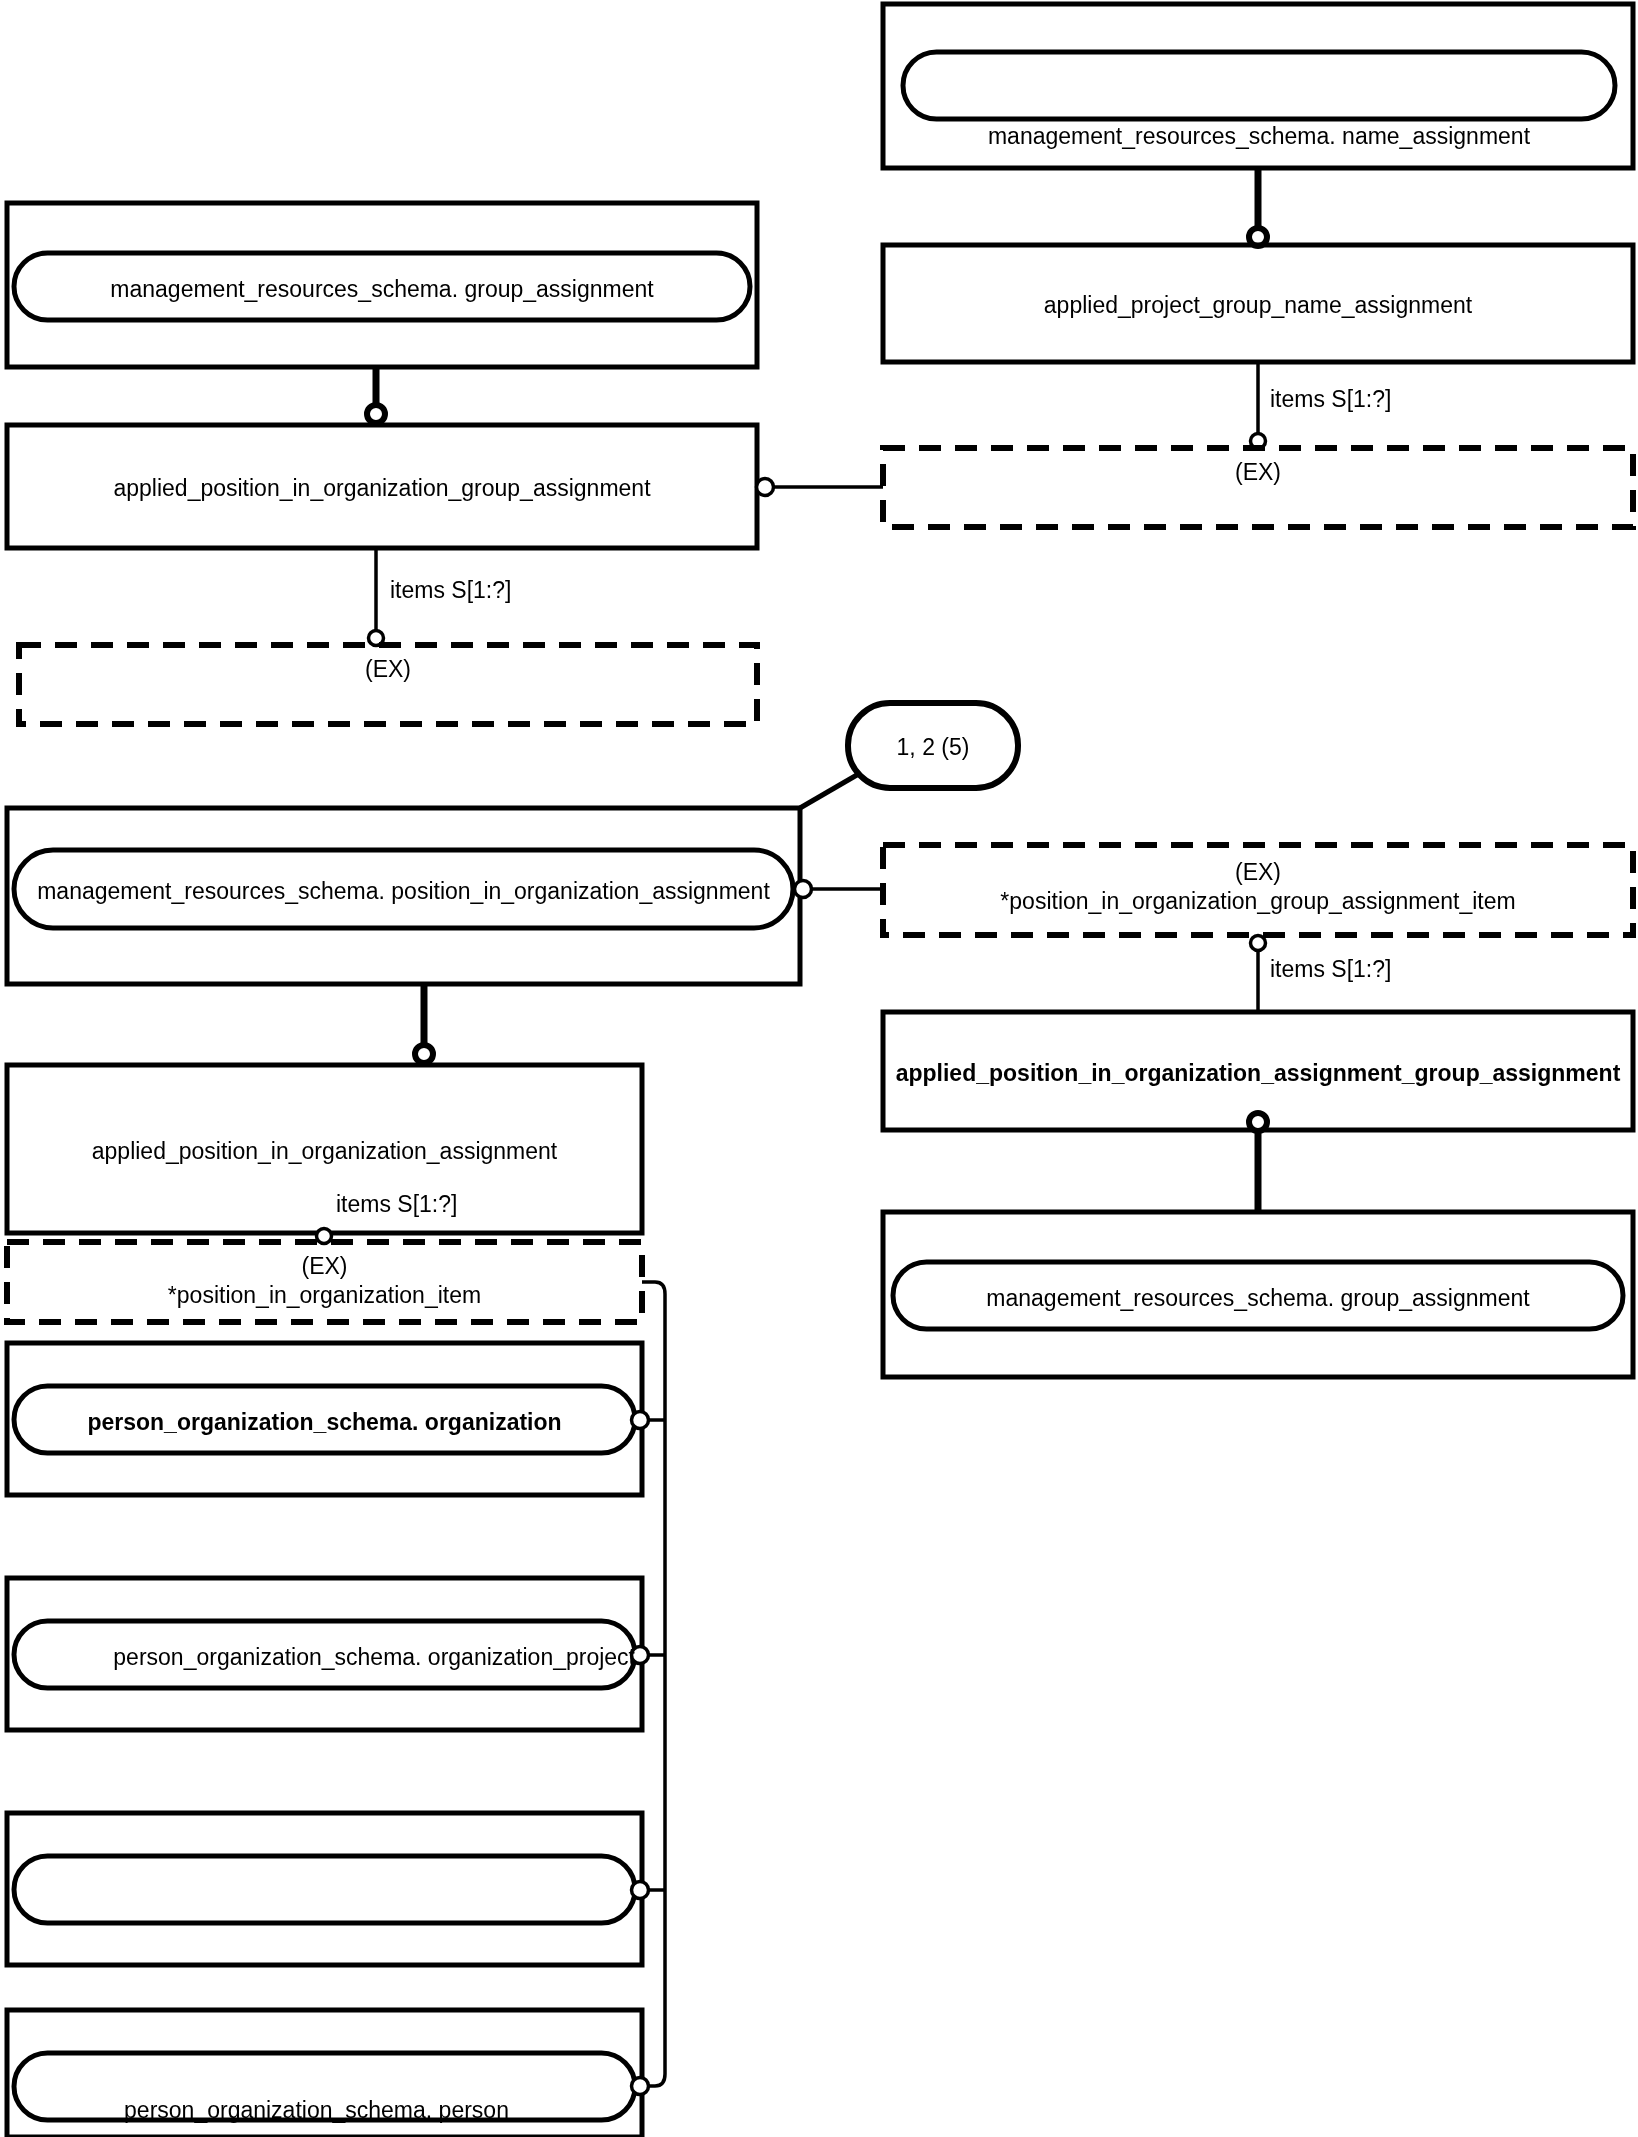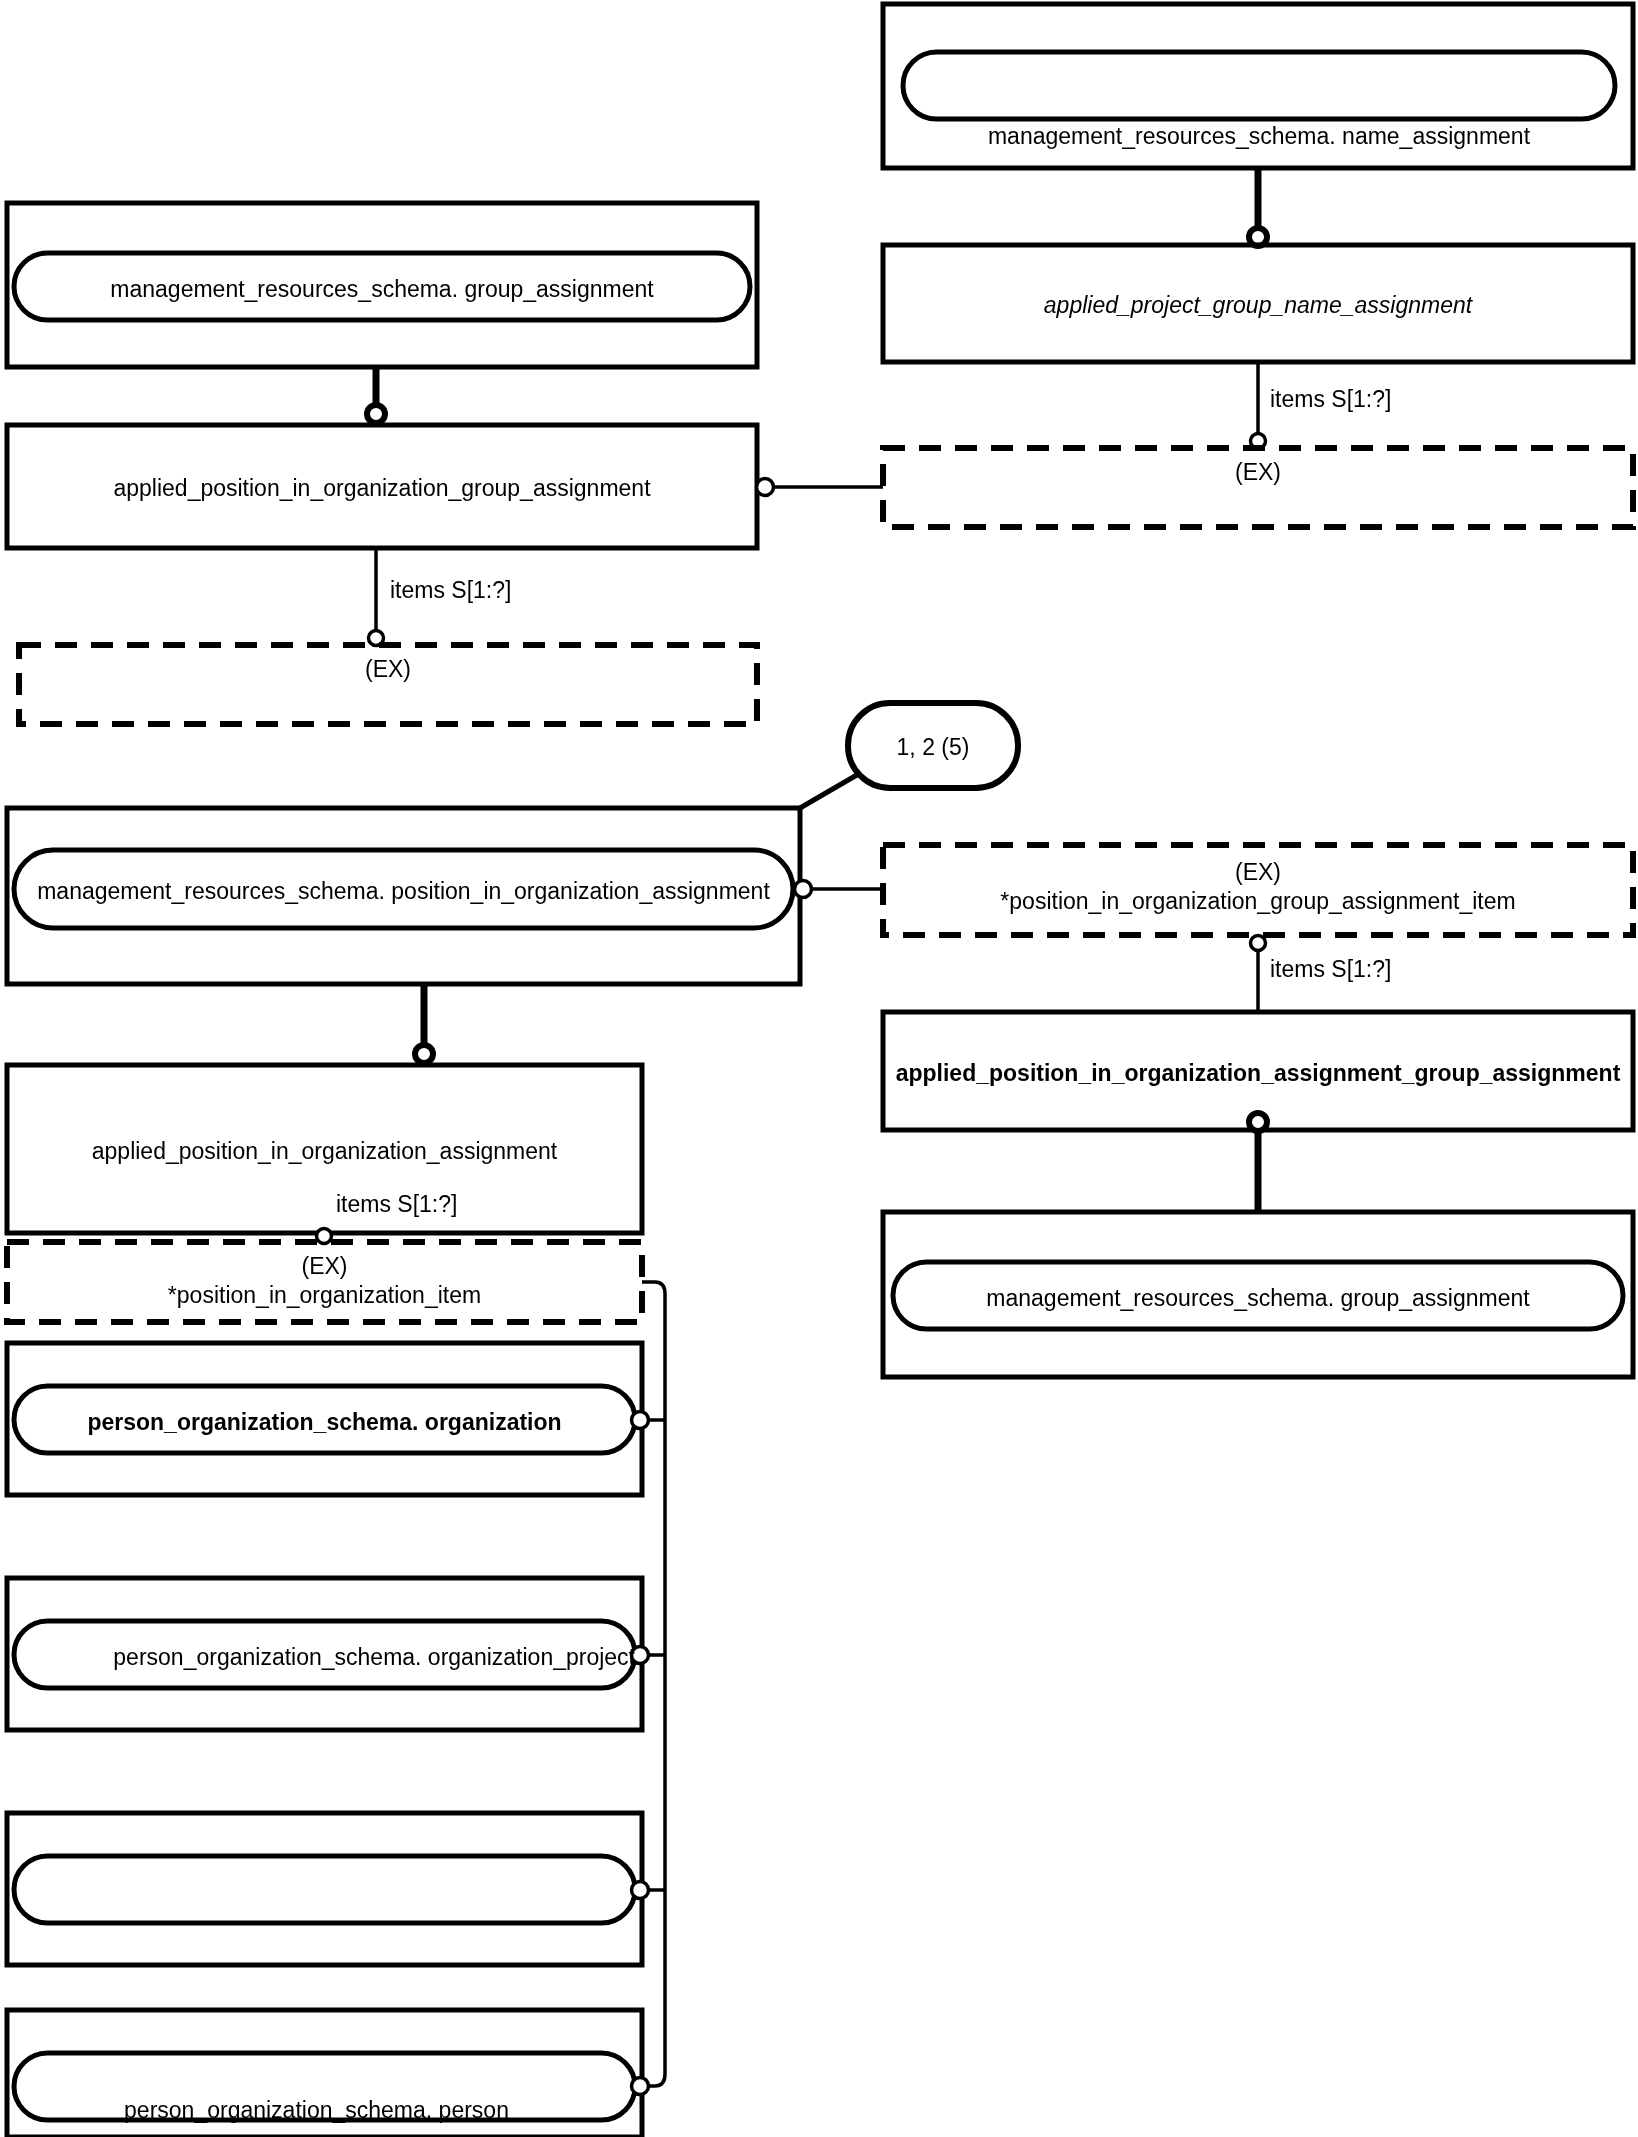--- a/index.html
+++ b/index.html
@@ -191,21 +191,21 @@
 
   <svg class="layer" viewBox="0 0 1638 2137" xmlns="http://www.w3.org/2000/svg">
     <g>
       <line x1="324" y1="1233" x2="324" y2="1242" stroke="#000" stroke-width="3.5"></line>
       <circle cx="324" cy="1236" r="7.5" fill="#fff" stroke="#000" stroke-width="3.5"></circle>
     </g>
   </svg>
 
   <div class="lbl" style="left:903px; top:92px; width:712px;margin-top:30px;">management_resources_schema. name_assignment</div>
 
-  <div class="lbl" style="left:883px; top:291px; width:750px;font-style:italic;">applied_project_group_name_assignment</div>
+  <div class="lbl" style="left:883px; top:291px; width:750px;">applied_project_group_name_assignment</div>
 
   <div class="lbl two-line" style="left:883px; top:458px; width:750px;">
     <div>(EX)</div>
   </div>
 
   <div class="lbl" style="left:14px; top:275px; width:736px;">management_resources_schema. group_assignment</div>
 
   <div class="lbl" style="left:7px; top:474px; width:750px;">applied_position_in_organization_group_assignment</div>
 
   <div class="lbl two-line" style="left:19px; top:655px; width:738px;">

